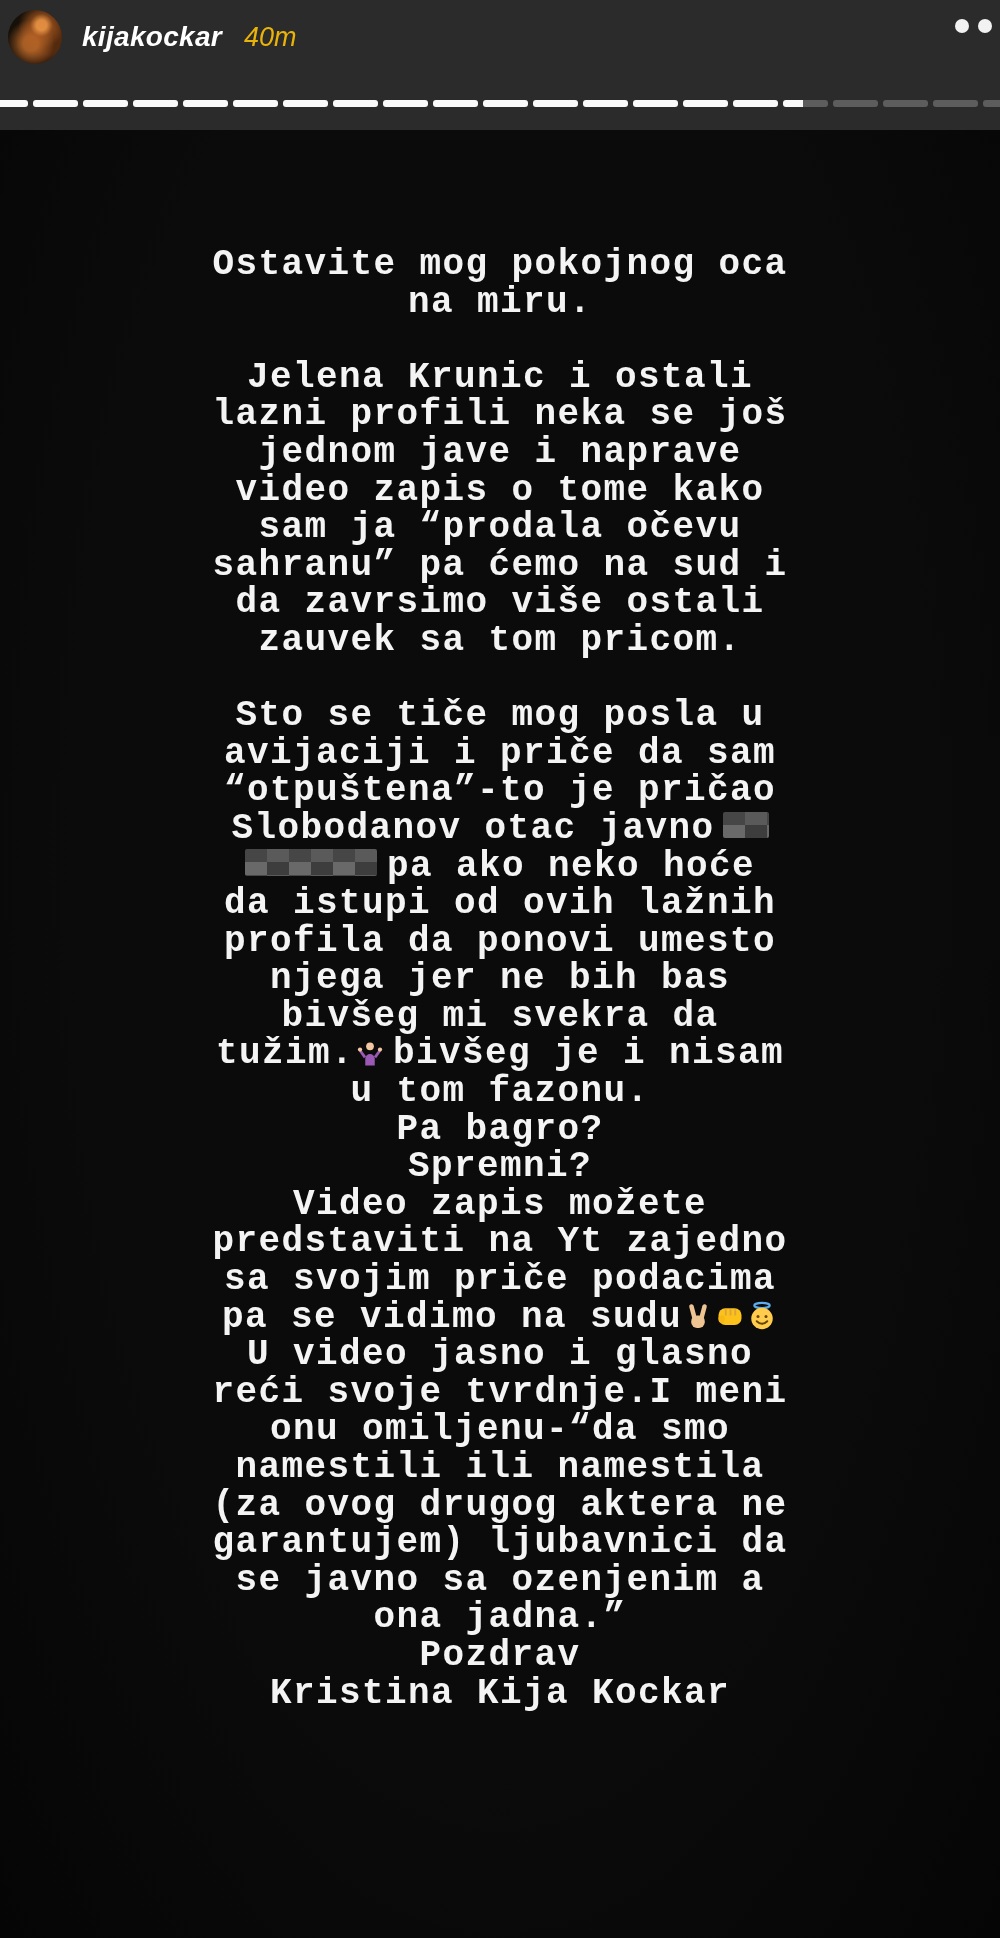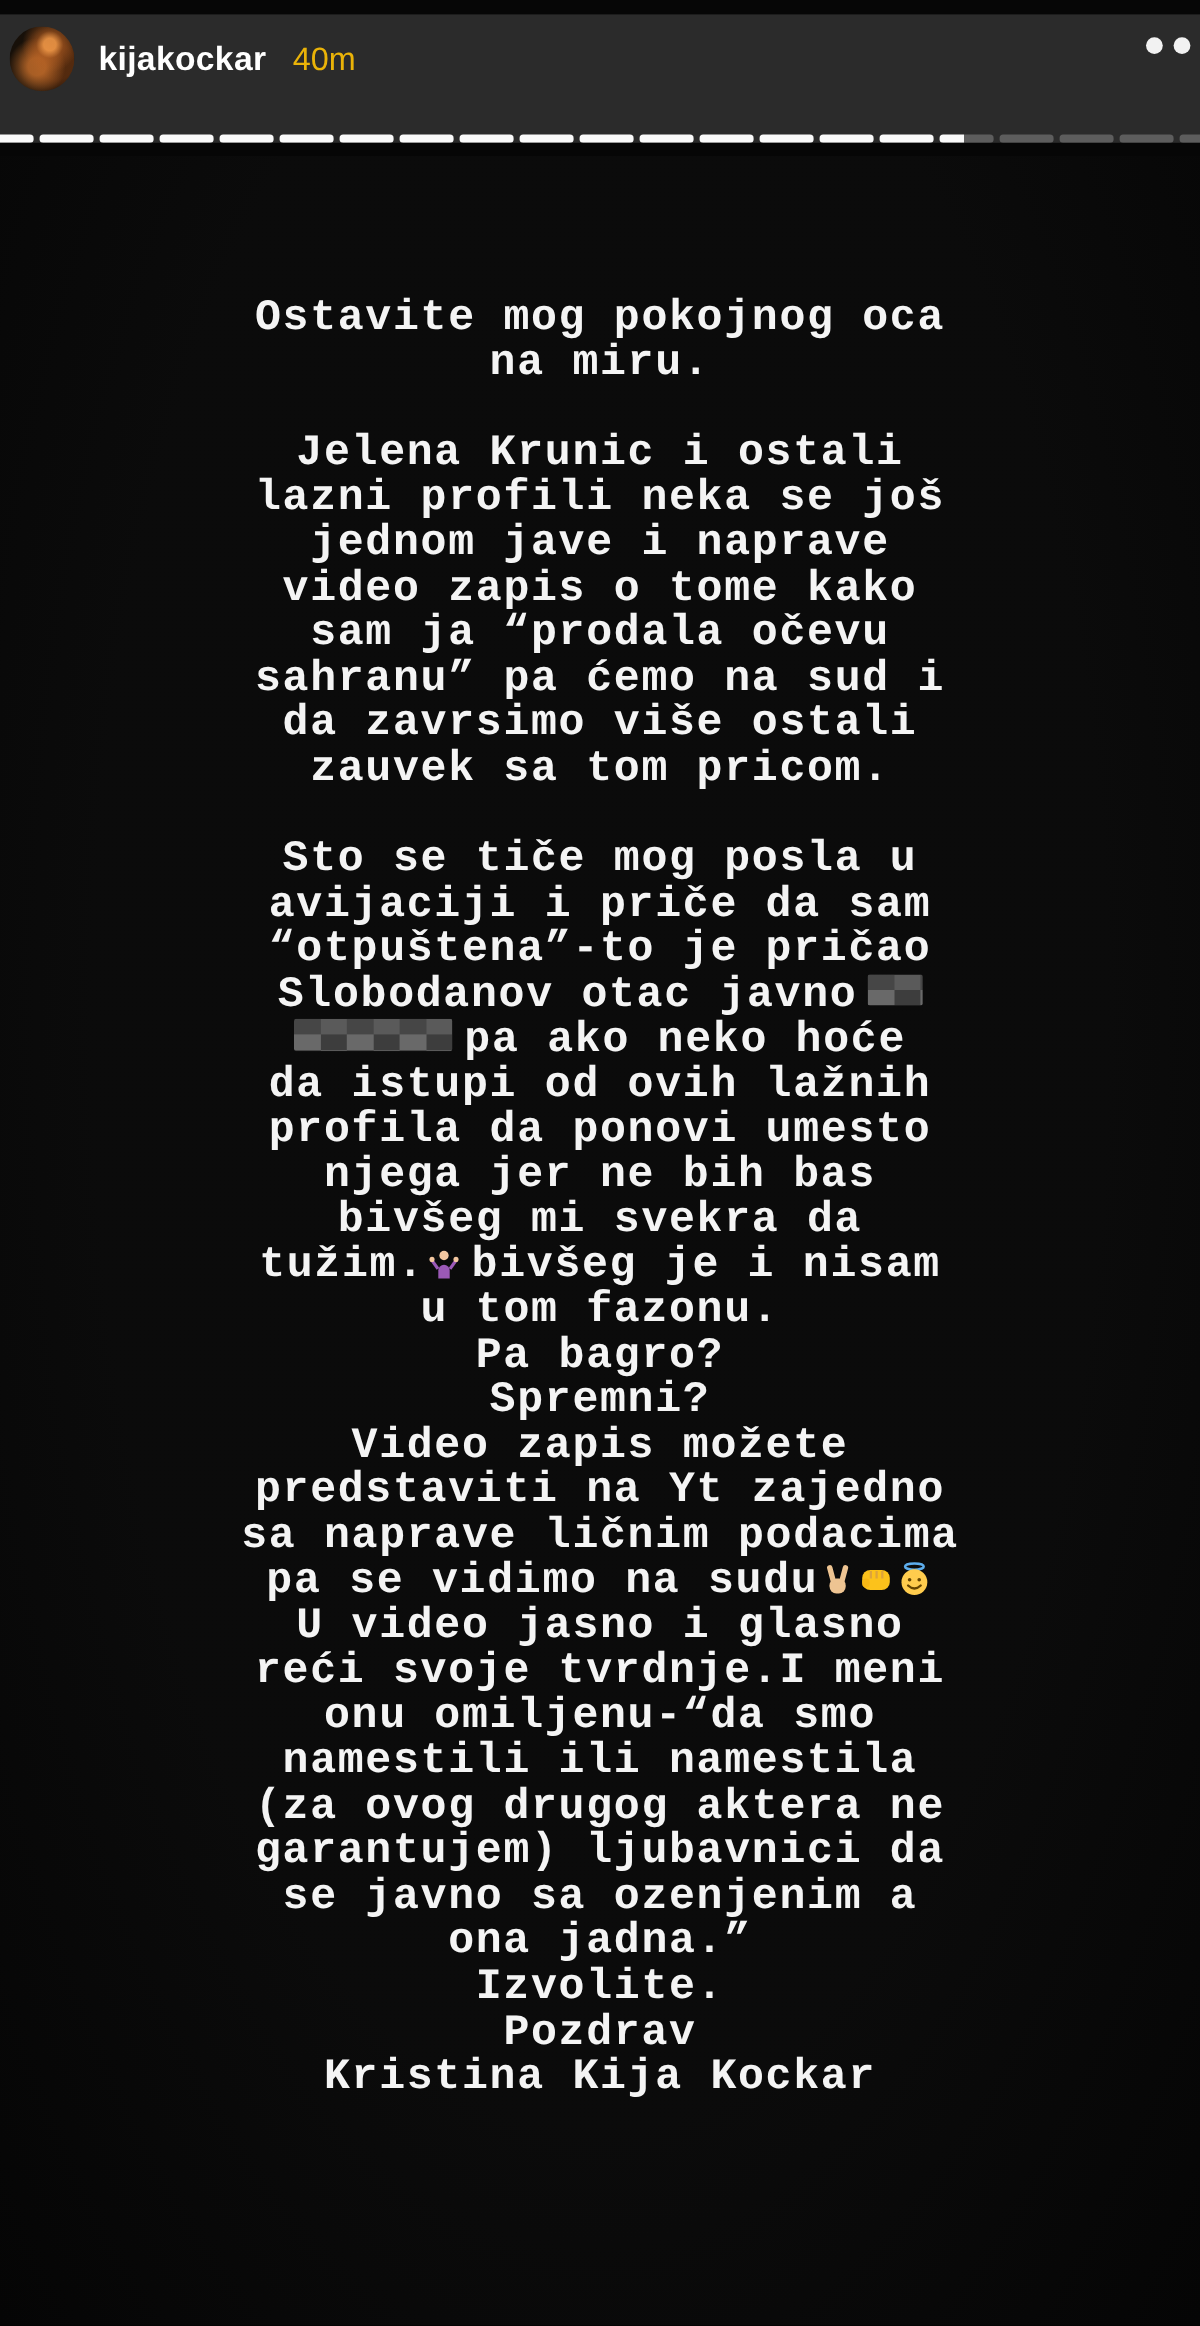--- a/index.html
+++ b/index.html
@@ -4,22 +4,22 @@
 <style>
   html,body{margin:0;padding:0;overflow:hidden;}
   body{
     width:1000px;height:1938px;
     background:#060606;
     font-family:"Liberation Sans", sans-serif;
     position:relative;
   }
   
   .header{
-    position:absolute;top:12px;left:0;width:1000px;height:107px;
-    background:#2b2b2b;overflow:hidden;
+    position:absolute;top:0;left:0;width:1000px;height:130px;
+    background:#2b2b2b;overflow:hidden;font-style:italic;
   }
   .header-row{
     display:flex;align-items:center;
     padding:10px 0 0 8px;
   }
   .avatar{
     width:54px;height:54px;border-radius:50%;
     flex:0 0 54px;
     background:
       radial-gradient(circle at 62% 28%, rgba(238,150,70,.9) 0 10%, rgba(180,95,35,.55) 22%, transparent 45%),
@@ -143,21 +143,21 @@
           <line x1="8" y1="15.5" x2="4.2" y2="10.2" stroke="#9b59b6" stroke-width="2.2"></line>
           <circle cx="4" cy="9.2" r="1.7" fill="#f3c7a0"></circle>
           <line x1="16" y1="15.5" x2="19.8" y2="10.2" stroke="#9b59b6" stroke-width="2.2"></line>
           <circle cx="20" cy="9.2" r="1.7" fill="#f3c7a0"></circle>
         </svg><span>bivšeg je i nisam</span></p>
     <p class="line">u tom fazonu.</p>
     <p class="line">Pa bagro?</p>
     <p class="line">Spremni?</p>
     <p class="line">Video zapis možete</p>
     <p class="line">predstaviti na Yt zajedno</p>
-    <p class="line">sa naprave ličnim podacima</p>
+    <p class="line">sa svojim priče podacima</p>
     <p class="line"><span>pa se vidimo na sudu</span><svg class="emoji" width="30" height="30" viewBox="0 0 24 24">
           <rect x="6.2" y="2.4" width="3.6" height="13" rx="1.8" fill="#eec492" transform="rotate(-15 8 9)"></rect>
           <rect x="14.2" y="2.4" width="3.6" height="13" rx="1.8" fill="#eec492" transform="rotate(15 16 9)"></rect>
           <rect x="6.6" y="11.5" width="10.8" height="10" rx="4.6" fill="#eec492"></rect>
         </svg><svg class="emoji" width="30" height="30" viewBox="0 0 24 24">
           <rect x="2.8" y="5.8" width="18.4" height="13.4" rx="5.4" fill="#fcc21b"></rect>
           <path d="M8.6 6.5 v5 M12.4 6.5 v5 M16.2 6.5 v5" stroke="#dda43c" stroke-width="1.5" fill="none"></path>
           <rect x="2.8" y="11.5" width="5" height="6" rx="2.5" fill="#f7b715"></rect>
         </svg><svg class="emoji" width="30" height="30" viewBox="0 0 24 24">
           <ellipse cx="12" cy="3.6" rx="6.2" ry="2.1" fill="none" stroke="#5dadec" stroke-width="1.7"></ellipse>
@@ -167,17 +167,16 @@
           <path d="M7.8 16.2 q4.2 4 8.4 0" fill="none" stroke="#664500" stroke-width="1.6" stroke-linecap="round"></path>
         </svg></p>
     <p class="line">U video jasno i glasno</p>
     <p class="line">reći svoje tvrdnje.I meni</p>
     <p class="line">onu omiljenu-“da smo</p>
     <p class="line">namestili ili namestila</p>
     <p class="line">(za ovog drugog aktera ne</p>
     <p class="line">garantujem) ljubavnici da</p>
     <p class="line">se javno sa ozenjenim a</p>
     <p class="line">ona jadna.”</p>
-    <p class="line">Izvolite.</p>
     <p class="line">Pozdrav</p>
     <p class="line">Kristina Kija Kockar</p>
   </div>
 </div>
 
 </body></html>

